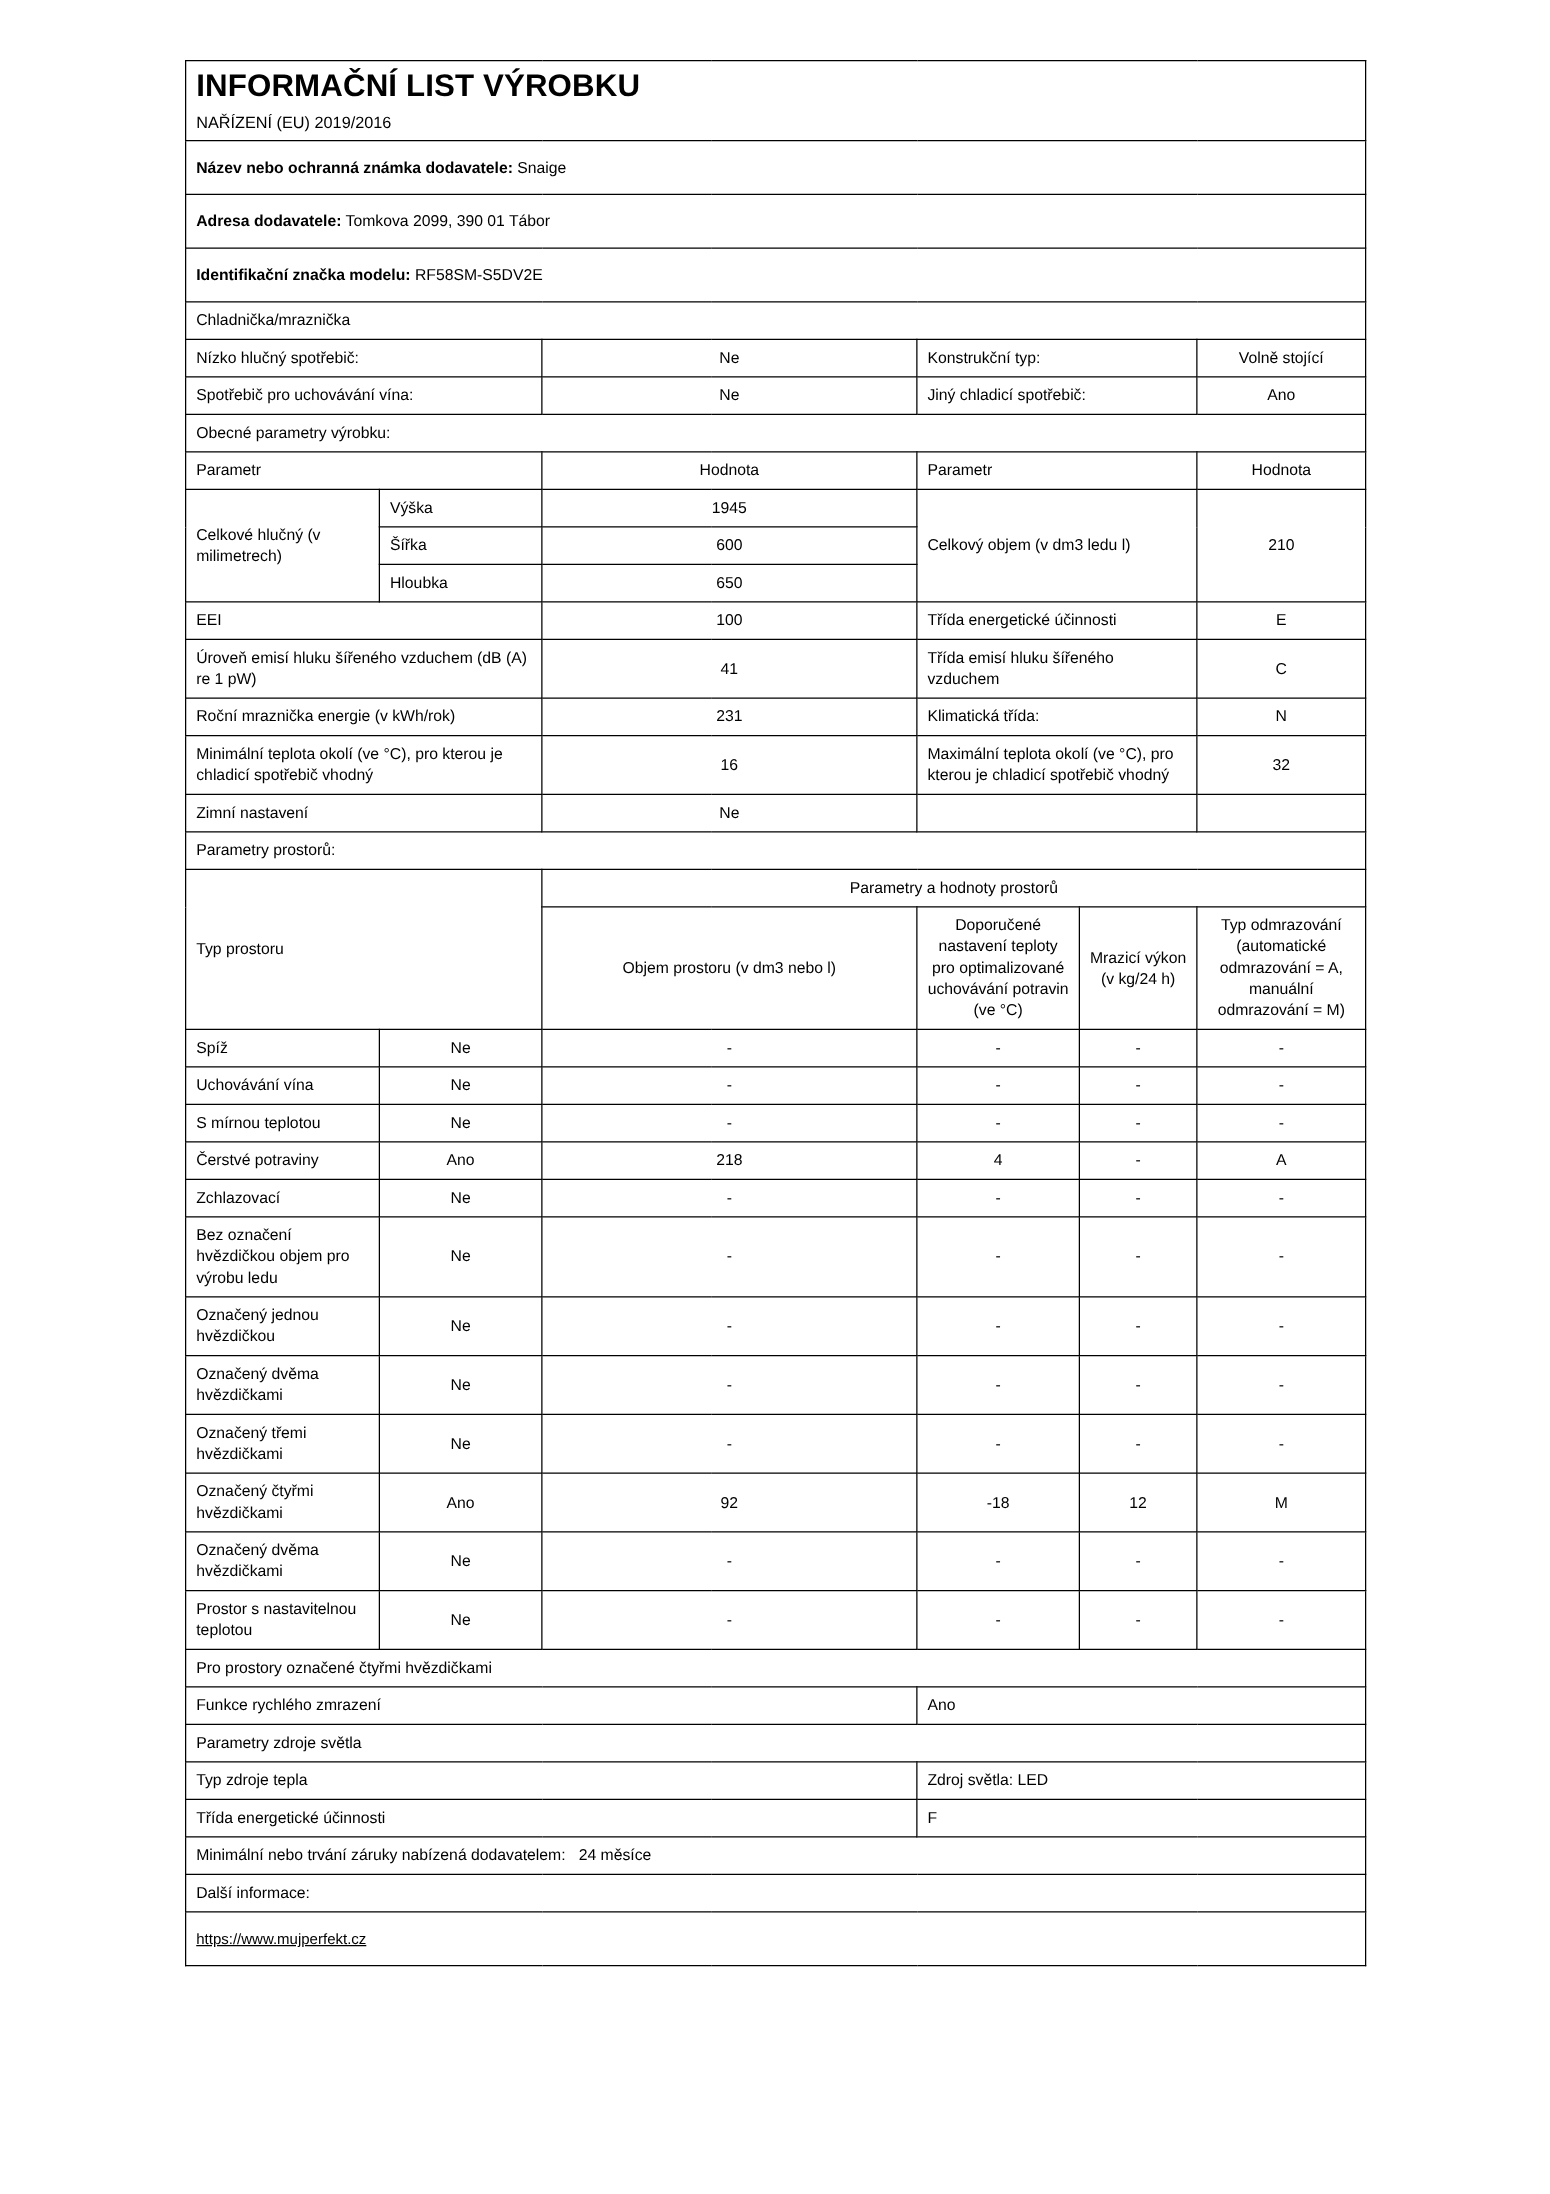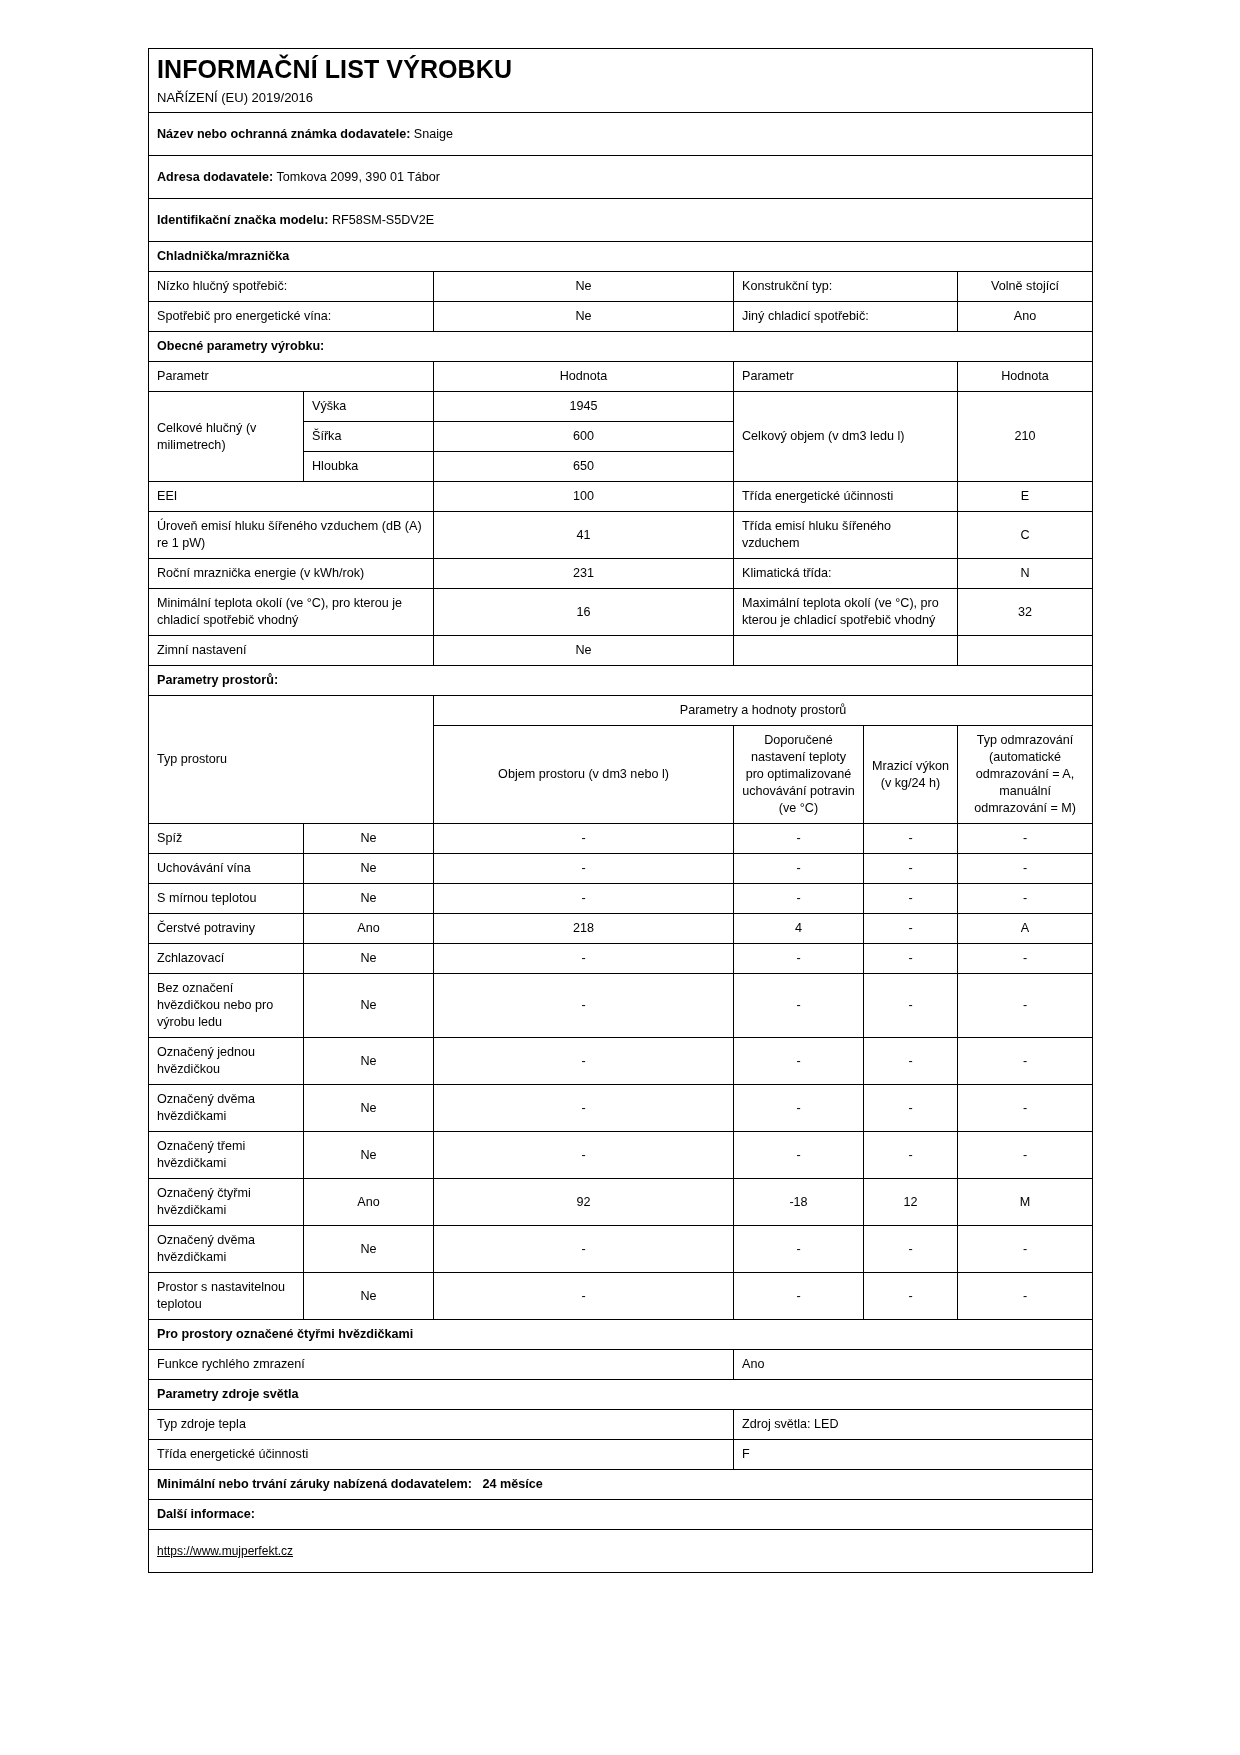--- a/index.html
+++ b/index.html
@@ -44,21 +44,21 @@
     font-size: 13px;
     padding-top: 3px;
   }
   .cell-title {
     padding: 12px 10px 10px 10px;
   }
   .b { font-weight: bold; margin-top: 24px; }
   .c { text-align: center; }
   .tall { height: 30px; }
   .sec {
-    font-weight: bold;
+    font-weight: normal;
     padding-top: 9px;
     padding-bottom: 9px;
   }
   .vmid { vertical-align: middle; }
   .link { font-size: 12px; text-decoration: underline; }
 </style>
 </head>
 <body>
 
 <div class="page">
@@ -106,21 +106,21 @@
       <td colspan="7" class="sec">Chladnička/mraznička</td>
     </tr>
 
     <tr>
       <td colspan="2">Nízko hlučný spotřebič:</td>
       <td colspan="2" class="c">Ne</td>
       <td colspan="2">Konstrukční typ:</td>
       <td class="c">Volně stojící</td>
     </tr>
     <tr>
-      <td colspan="2">Spotřebič pro energetické vína:</td>
+      <td colspan="2">Spotřebič pro uchovávání vína:</td>
       <td colspan="2" class="c">Ne</td>
       <td colspan="2">Jiný chladicí spotřebič:</td>
       <td class="c">Ano</td>
     </tr>
 
     <tr>
       <td colspan="7" class="sec">Obecné parametry výrobku:</td>
     </tr>
 
     <tr>
@@ -230,21 +230,21 @@
     </tr>
     <tr>
       <td>Zchlazovací</td>
       <td class="c">Ne</td>
       <td colspan="2" class="c">-</td>
       <td class="c">-</td>
       <td class="c">-</td>
       <td class="c">-</td>
     </tr>
     <tr>
-      <td>Bez označení hvězdičkou nebo pro výrobu ledu</td>
+      <td>Bez označení hvězdičkou objem pro výrobu ledu</td>
       <td class="c">Ne</td>
       <td colspan="2" class="c">-</td>
       <td class="c">-</td>
       <td class="c">-</td>
       <td class="c">-</td>
     </tr>
     <tr>
       <td>Označený jednou hvězdičkou</td>
       <td class="c">Ne</td>
       <td colspan="2" class="c">-</td>

